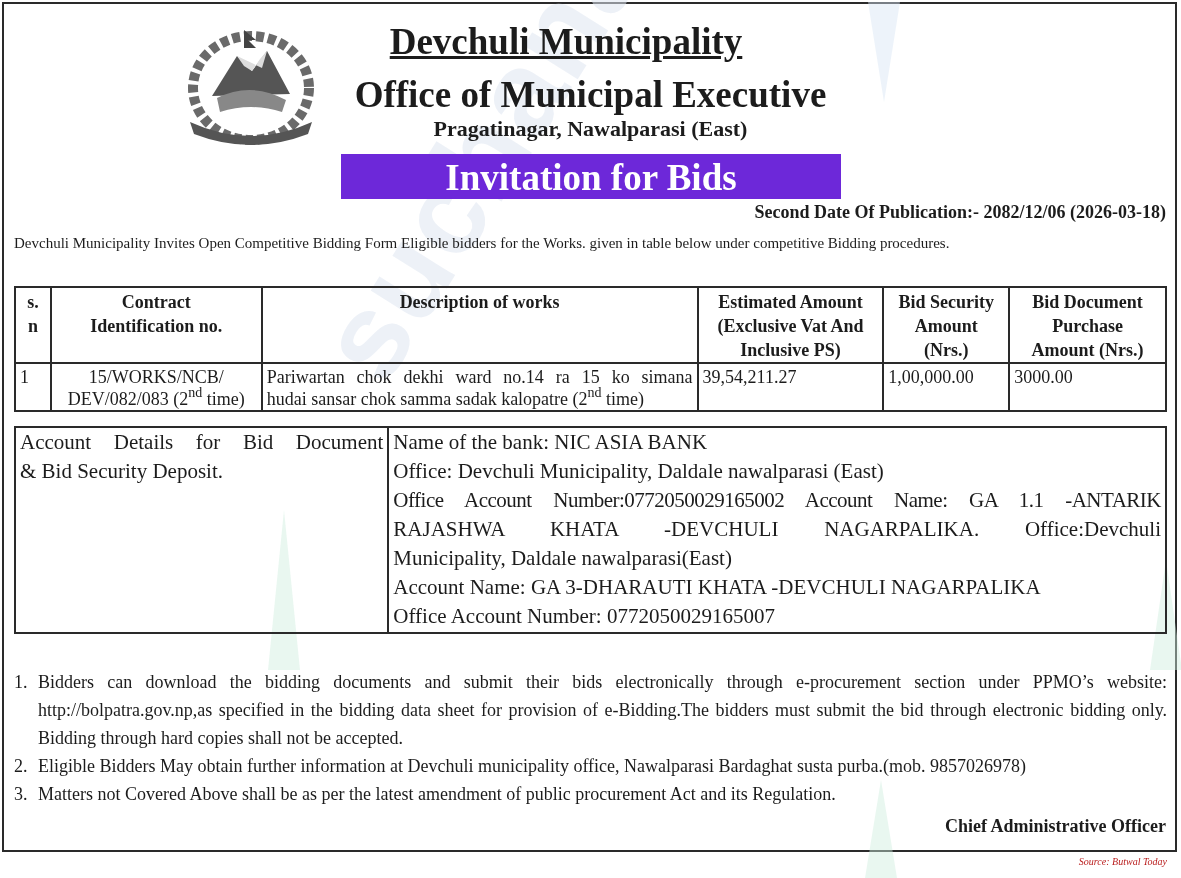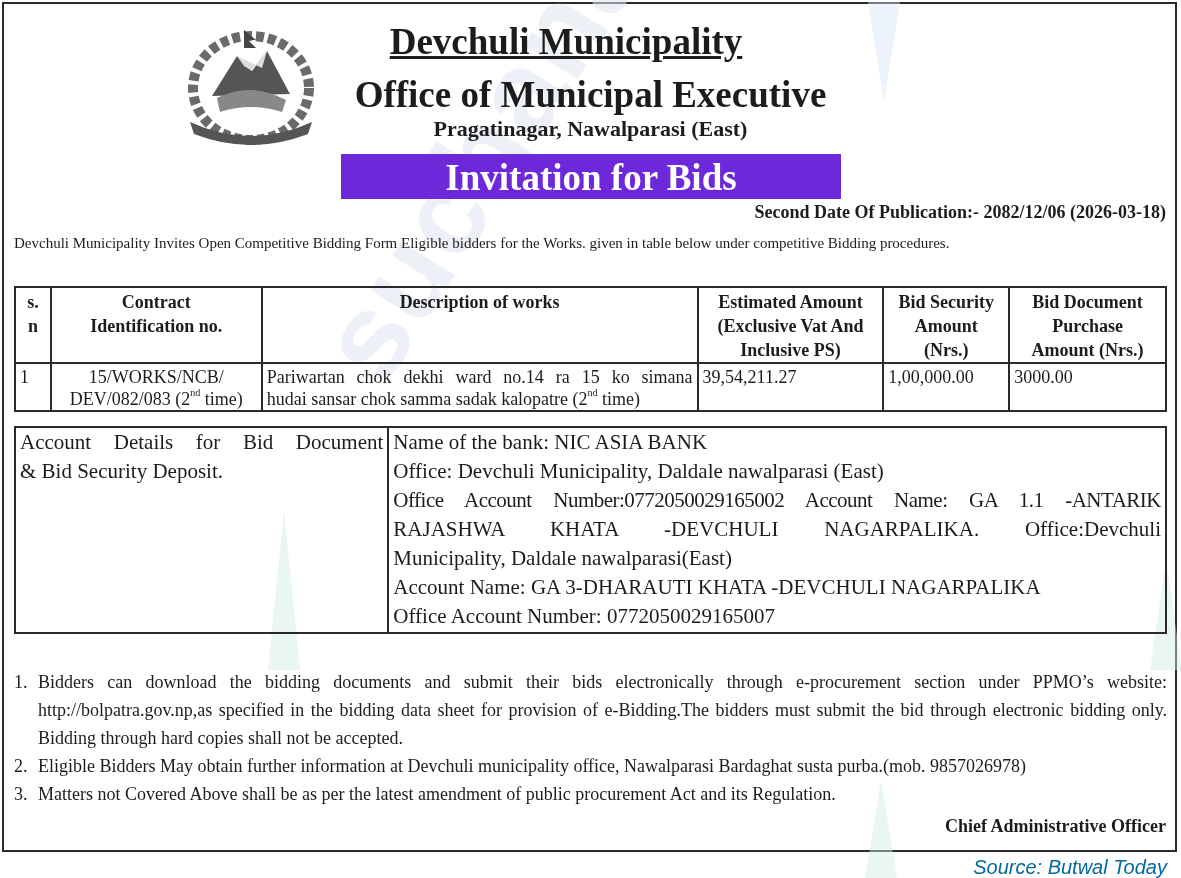--- a/index.html
+++ b/index.html
@@ -29,23 +29,23 @@
   .t-works { left:14px; top:286px; width:1153px; }
   .t-works th { font-weight:bold; text-align:center; line-height:24px; padding-top:2px; height:72px; }
   .t-works td { line-height:22px; padding-top:2px; height:44px; }
   .t-dead { left:14px; top:426px; width:1153px; }
   .t-dead td { font-size:21px; line-height:29px; }
   .notes { position:absolute; left:14px; top:668px; width:1153px; font-size:18px; line-height:28px; }
   .note { display:flex; }
   .note-num { width:24px; flex:none; }
   .note-text { flex:1; text-align:justify; text-align-last:left; }
   .signature { position:absolute; right:15px; top:810px; font-weight:bold; font-size:18px;margin-top:6px; }
-  .source { position:absolute; right:14px; top:856px; font-family:Liberation Sans, sans-serif;
-            font-style:italic; font-size:20px; color:#0369a1; }
-  sup { font-size:10px; vertical-align:top; line-height:10px; }
+  .source { position:absolute; right:14px; top:856px; font-family:Liberation Serif, serif;
+            font-style:italic; font-size:10px; color:#b91c1c; }
+  sup { font-size:14px; vertical-align:top; line-height:10px; }
   .just { text-align:justify; text-align-last:justify; }
 </style>
 </head>
 <body>
 
 <div class="frame"></div>
 
 <div class="watermark wm-text">suchanaa</div>
 <div class="watermark wm-arrow" style="left:868px;top:2px;border-top:100px solid #d6e4f3;"></div>
 <div class="watermark wm-arrow" style="left:268px;top:510px;border-bottom:160px solid #cfeedd;"></div>

